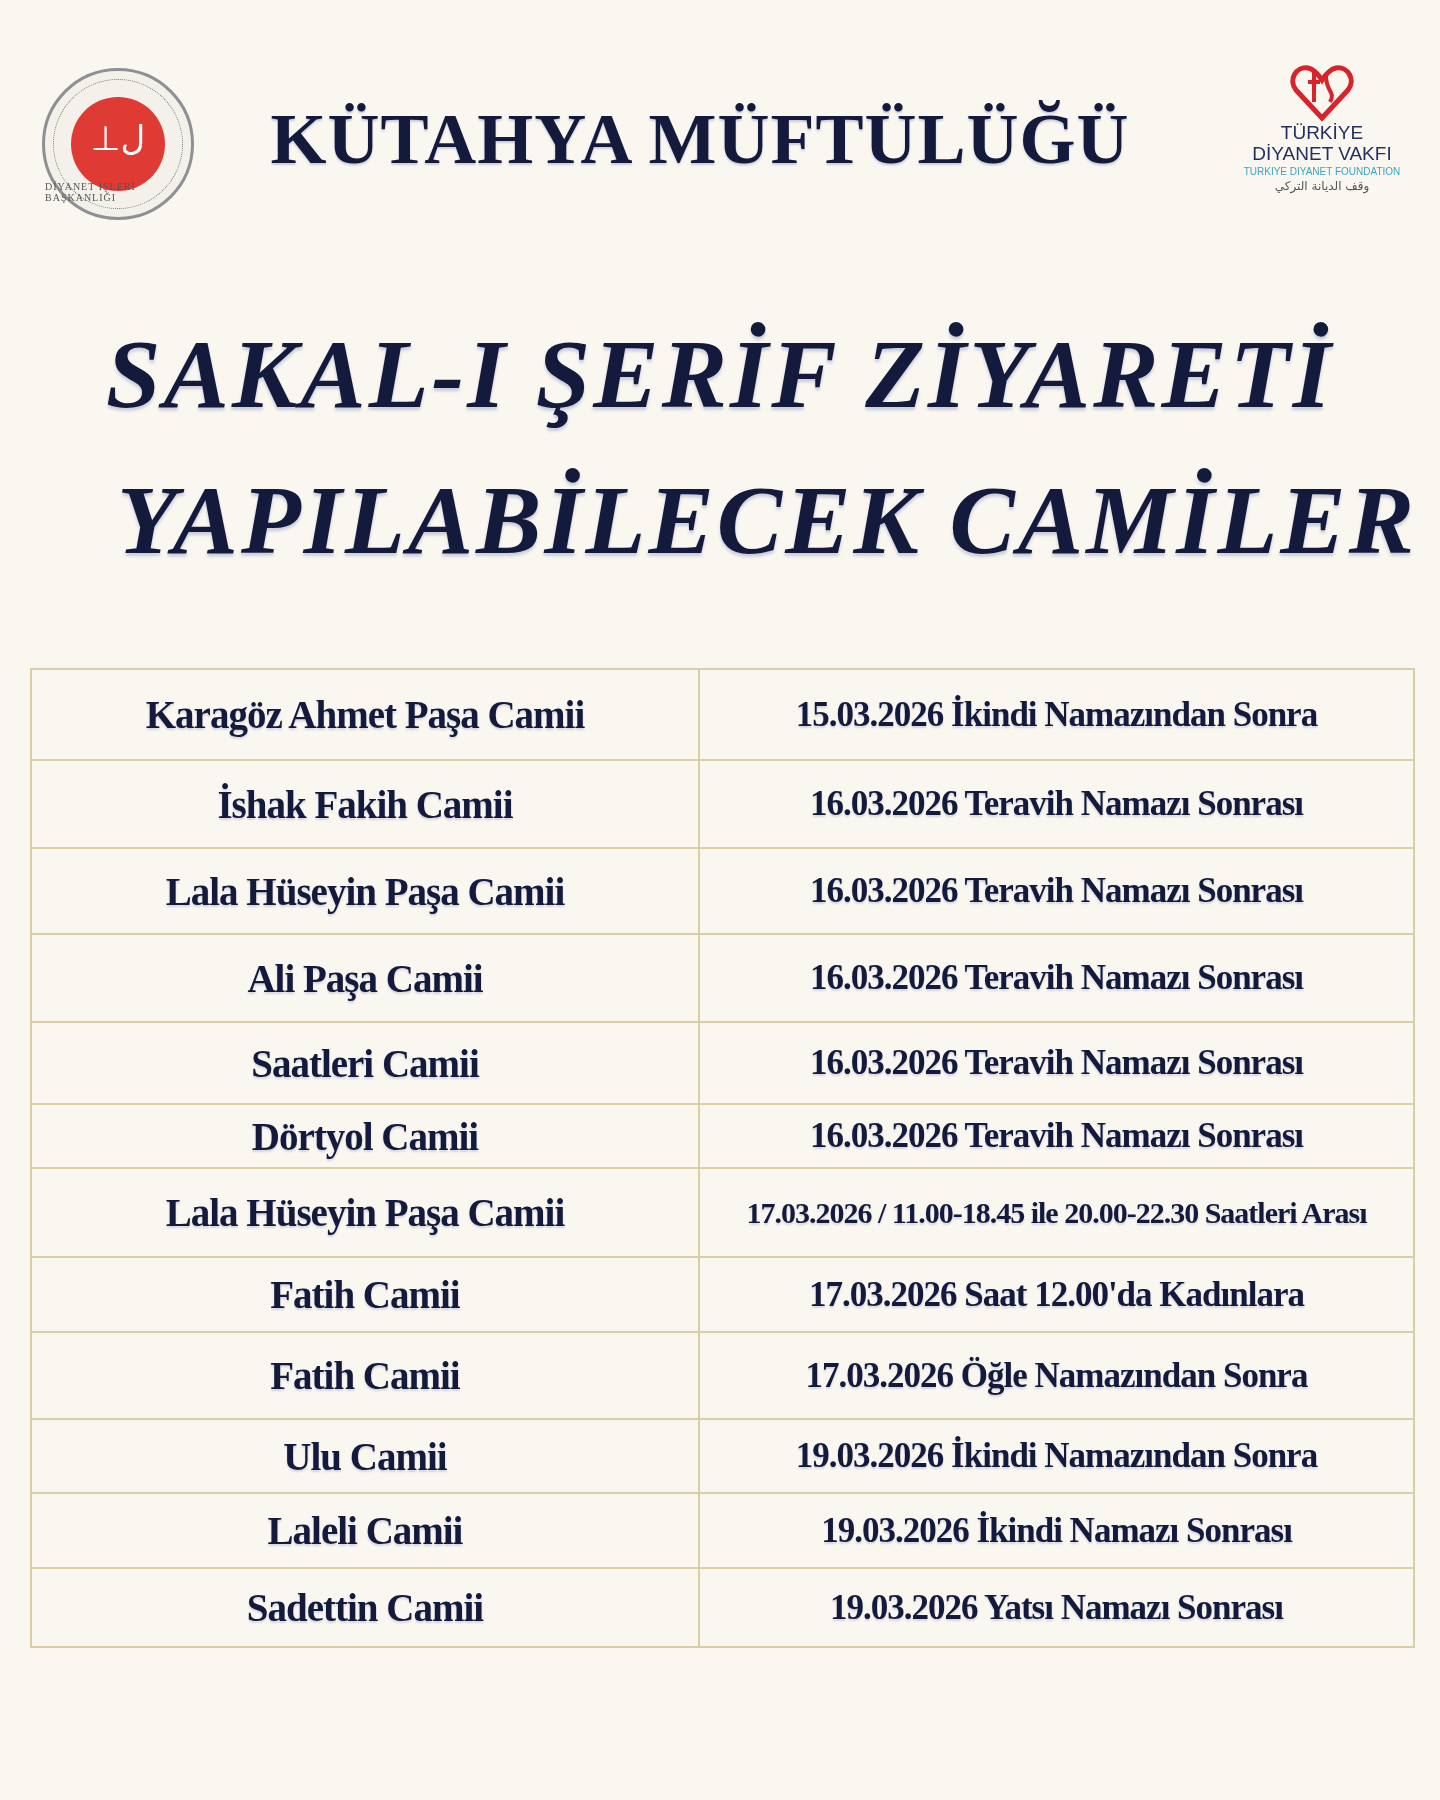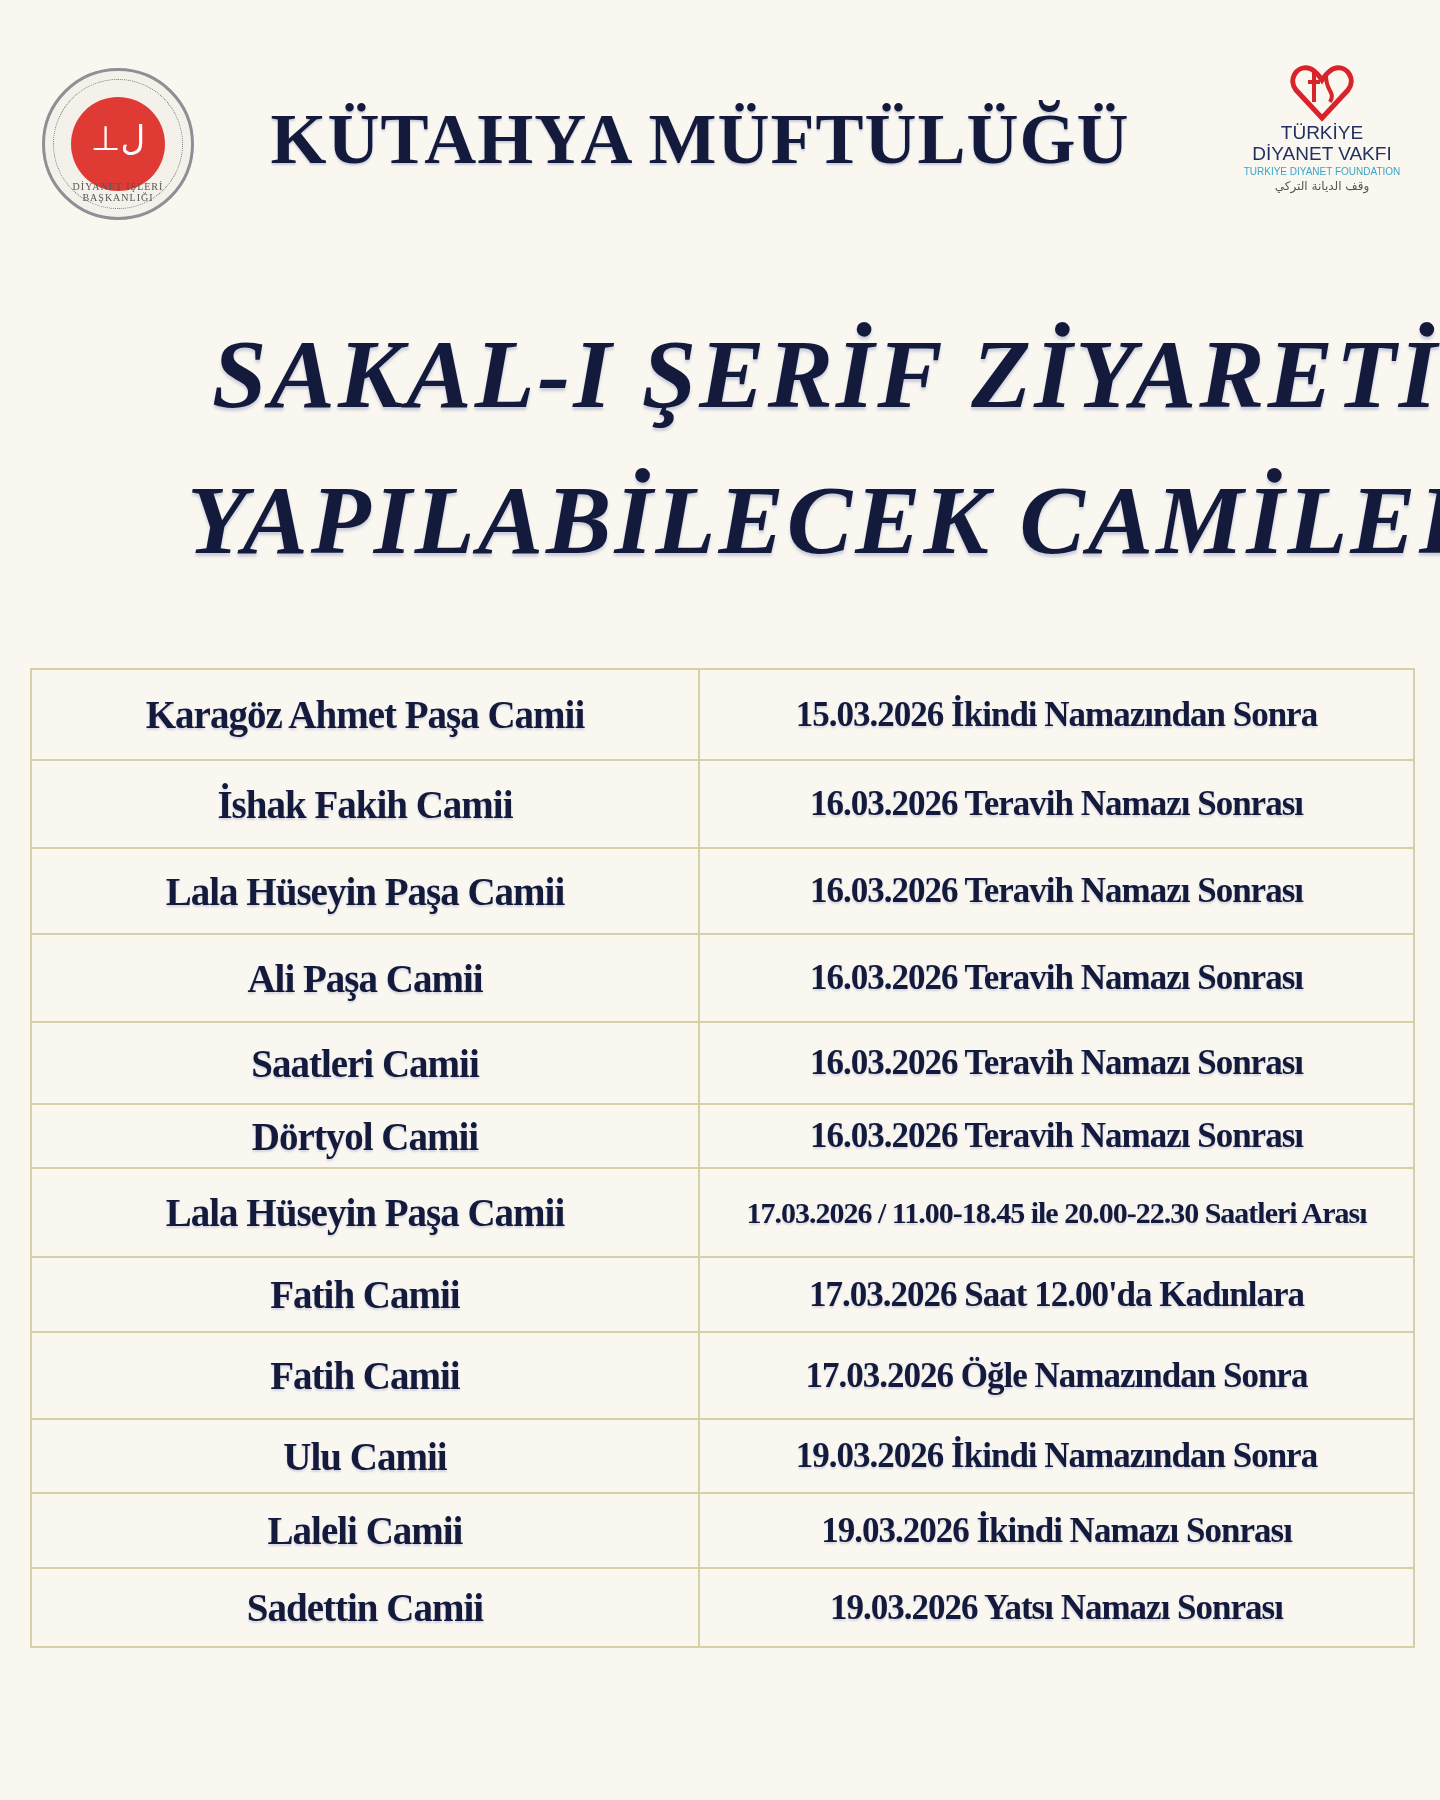--- a/index.html
+++ b/index.html
@@ -24,21 +24,21 @@
   }
   .seal .red {
     position: absolute; left: 26px; top: 26px; width: 94px; height: 94px;
     border-radius: 50%; background: #e03a35;
   }
   .seal .glyph {
     position: absolute; left: 26px; top: 50px; width: 94px; text-align: center;
     color: #fff; font-size: 34px; font-family: "DejaVu Sans", sans-serif; line-height: 1;
   }
   .seal .seal-text {
-    position: absolute; left: 0; bottom: 14px; width: 100%; text-align: center;
+    position: absolute; left: 0; bottom: 14px; width: 100%; text-align: left;
     font-size: 10px; color: #555; letter-spacing: 1px;
   }
   .org-title {
     position: absolute; left: 200px; top: 98px; width: 1000px; text-align: center;
     font-size: 72px; font-weight: bold; letter-spacing: 1px;
     text-shadow: 0 2px 2px rgba(60,80,160,0.25);
   }
   .tdv {
     position: absolute; left: 1232px; top: 62px; width: 180px; text-align: center;
   }
@@ -50,21 +50,21 @@
     font-family: "Liberation Sans", sans-serif; color: #23305f;
     font-size: 19px; line-height: 21px; font-weight: normal;
   }
   .tdv .tdv-en {
     font-family: "Liberation Sans", sans-serif; color: #3aa3c8; font-size: 10px; margin-top: 2px;
   }
   .tdv .tdv-ar {
     font-family: "DejaVu Sans", sans-serif; color: #555; font-size: 12px; margin-top: 2px;
   }
   .headline {
-    position: absolute; left: 0; width: 1440px; text-align: right;
+    position: absolute; left: 0; width: 1440px; text-align: center;
     font-style: italic; font-weight: bold; font-size: 98px; letter-spacing: 3px;
     text-shadow: 0 3px 3px rgba(60,80,160,0.25);
   }
   .headline.l1 { top: 318px; }
   .headline.l2 { top: 464px; margin-left: 47px; }
   table.schedule {
     position: absolute; left: 30px; top: 668px;
     width: 1385px; border-collapse: collapse;
     border: 2px solid #d8cfa6;
   }

